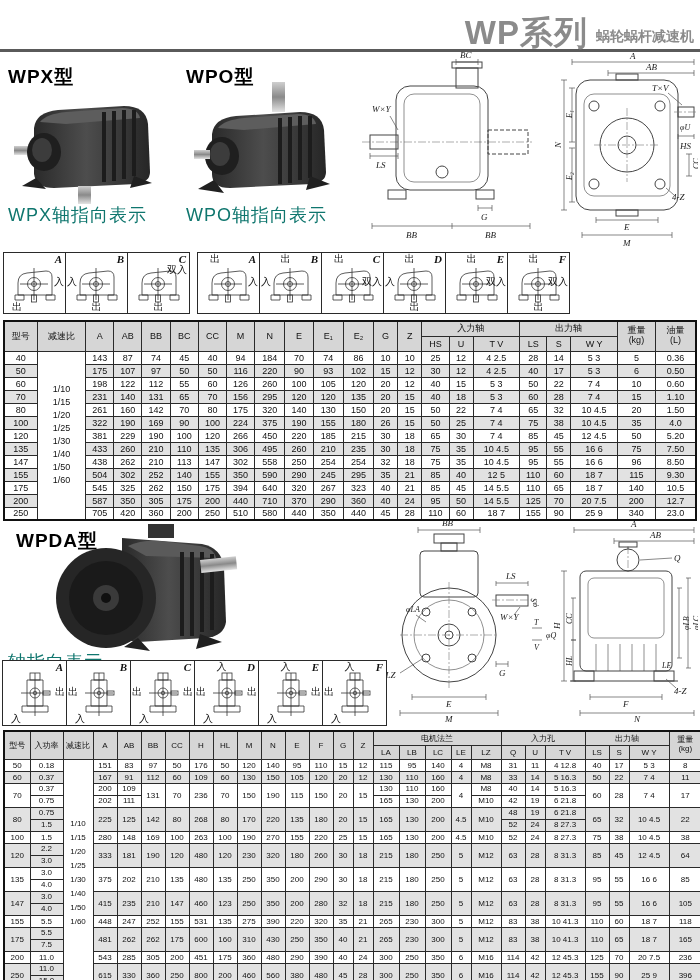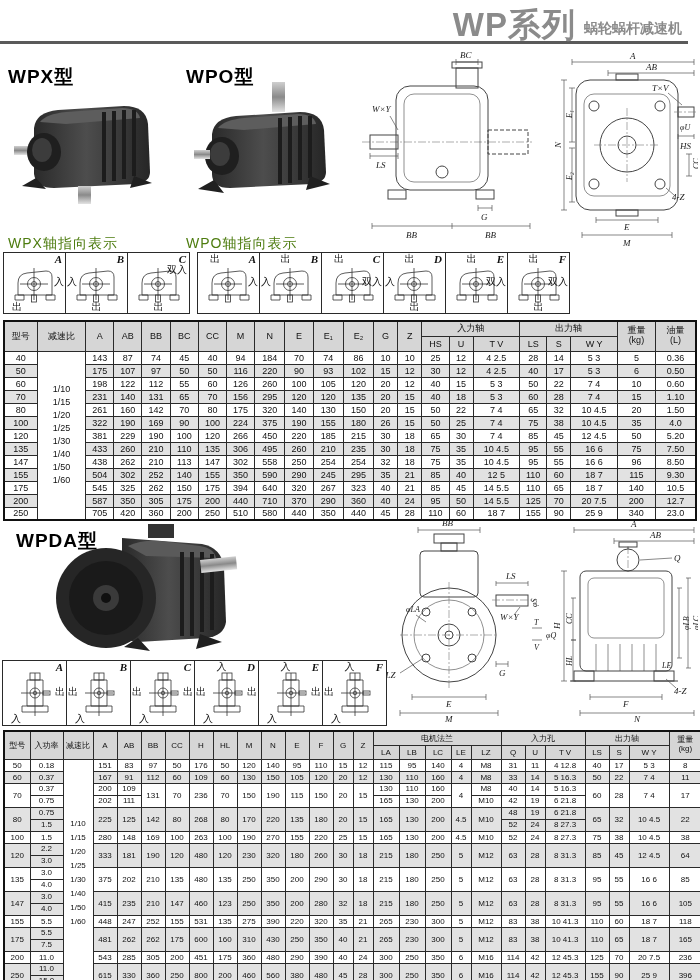--- a/index.html
+++ b/index.html
@@ -1,25 +1,25 @@
 <!DOCTYPE html>
 <html><head>
 <meta charset="utf-8">
 <style>
   html,body{margin:0;padding:0;background:#888;}
   .page{position:relative;width:700px;height:980px;background:#fff;margin:0 auto;overflow:hidden;
         font-family:"Liberation Sans","DejaVu Sans",sans-serif;color:#111;}
   
-  .hdr{position:absolute;left:0;top:0;right:12px;height:44px;border-bottom:3px solid #5a5a5a;
+  .hdr{position:absolute;left:0;top:0;right:0;height:52px;border-bottom:3px solid #5a5a5a;
        display:flex;align-items:flex-end;justify-content:flex-end;padding:0 6px 1px 0;box-sizing:border-box;}
   .h-series{font-size:33px;font-weight:bold;color:#8b8b8b;line-height:.9;letter-spacing:1px;}
   .h-sub{font-size:14px;font-weight:bold;color:#8b8b8b;margin:0 0 2px 8px;}
   
   .sect-title{position:absolute;font-size:19px;font-weight:bold;color:#000;letter-spacing:1px;}
-  .caption{position:absolute;font-size:14px;color:#4d7c0f;letter-spacing:1px;margin-top:32px;}
+  .caption{position:absolute;font-size:18px;color:#0f766e;letter-spacing:1px;}
   .photo{position:absolute;}
   .drawing{position:absolute;}
   
   .ln{fill:none;stroke:#444;stroke-width:1;}
   .thin{stroke-width:.6;}
   .dash{stroke-dasharray:4 2;}
   .cl{fill:none;stroke:#777;stroke-width:.6;stroke-dasharray:8 2 2 2;}
   .dim{fill:none;stroke:#555;stroke-width:.7;}
   .dtx{font-family:"Liberation Serif","DejaVu Serif",serif;font-style:italic;font-size:9px;fill:#222;}
   .dtx8{font-family:"Liberation Serif","DejaVu Serif",serif;font-style:italic;font-size:8px;fill:#222;}

